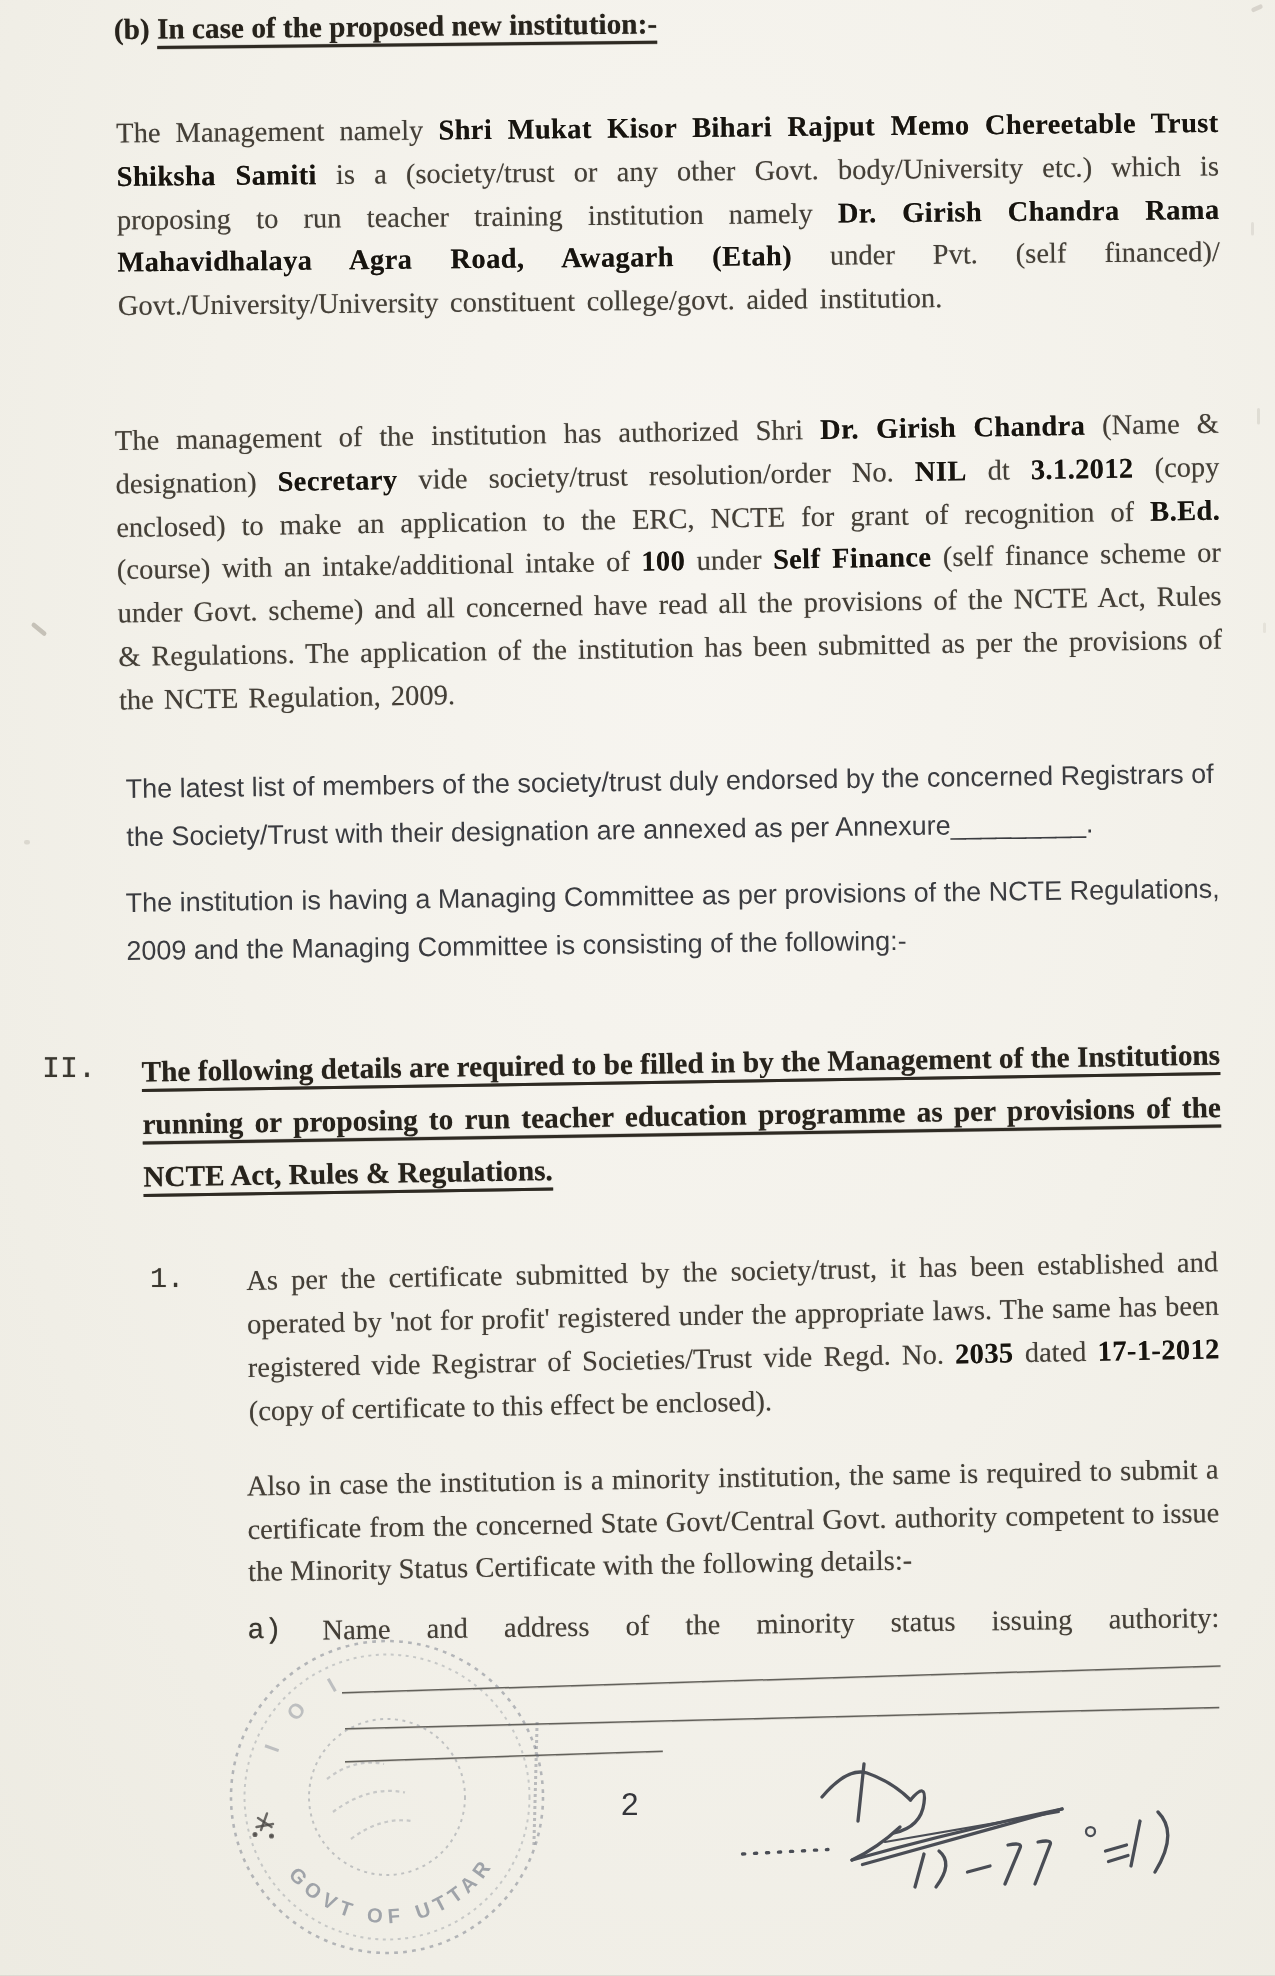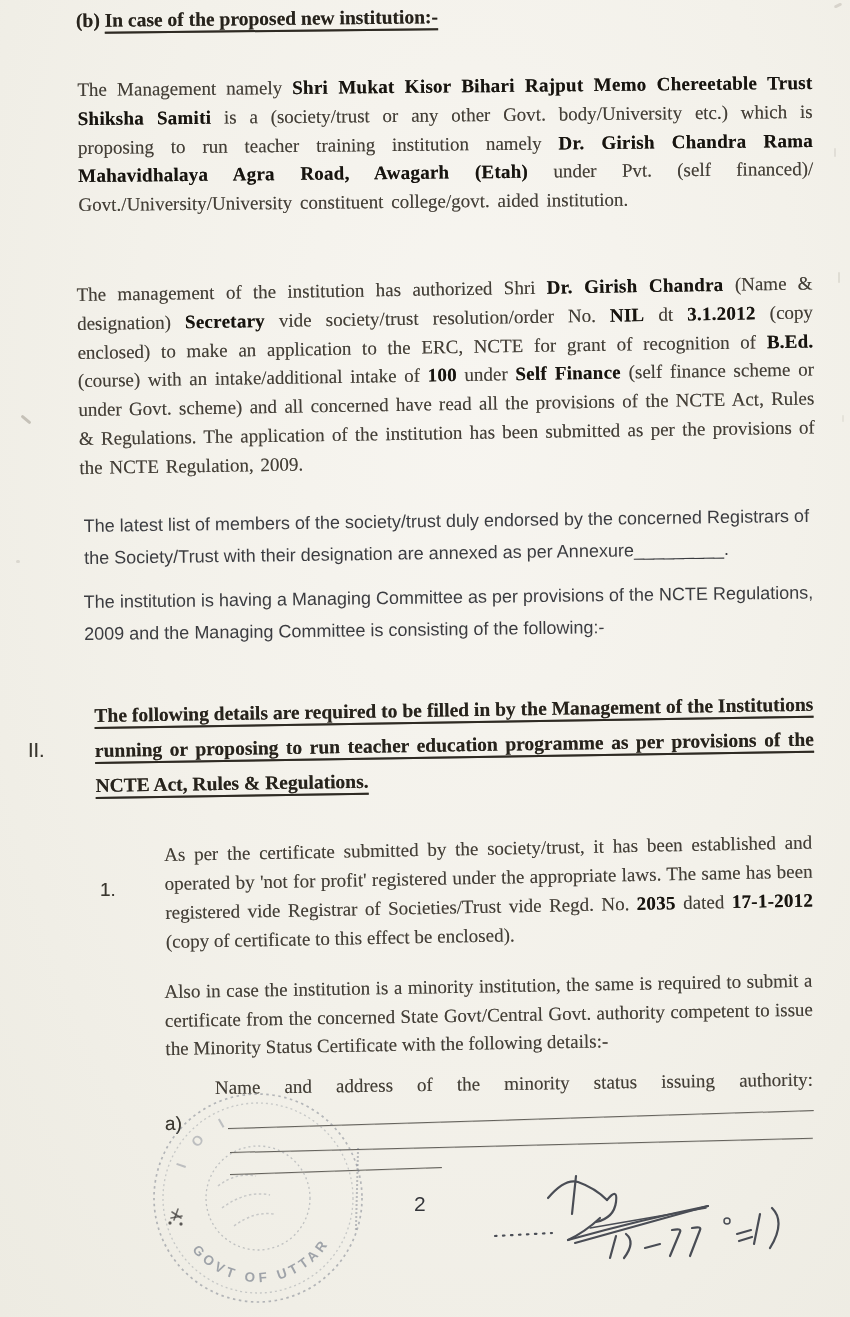--- a/index.html
+++ b/index.html
@@ -38,24 +38,23 @@
     text-shadow:0 0 .5px rgba(40,35,28,.6);
     transform-origin:left center;
   }
   .u{
     text-decoration:underline;
     text-decoration-thickness:1.6px;
     text-underline-offset:5px;
     text-decoration-color:#2e2a23;
   }
   .numeral{
-    font-family:Liberation Sans, sans-serif;
+    font-family:Liberation Mono, monospace;
     font-size:20px;color:#3a372f;
     text-shadow:0 0 .5px rgba(60,55,48,.5);
-    margin-top:37px;
   }
   .answer-line{
     border-top:1.8px solid rgba(74,72,66,.85);
     height:0;transform-origin:left center;
     box-shadow:0 .5px 0 rgba(74,72,66,.2);
   }
   .page-number{
     font-family:"Liberation Sans", sans-serif;
     font-size:21px;color:#34353a;
   }

